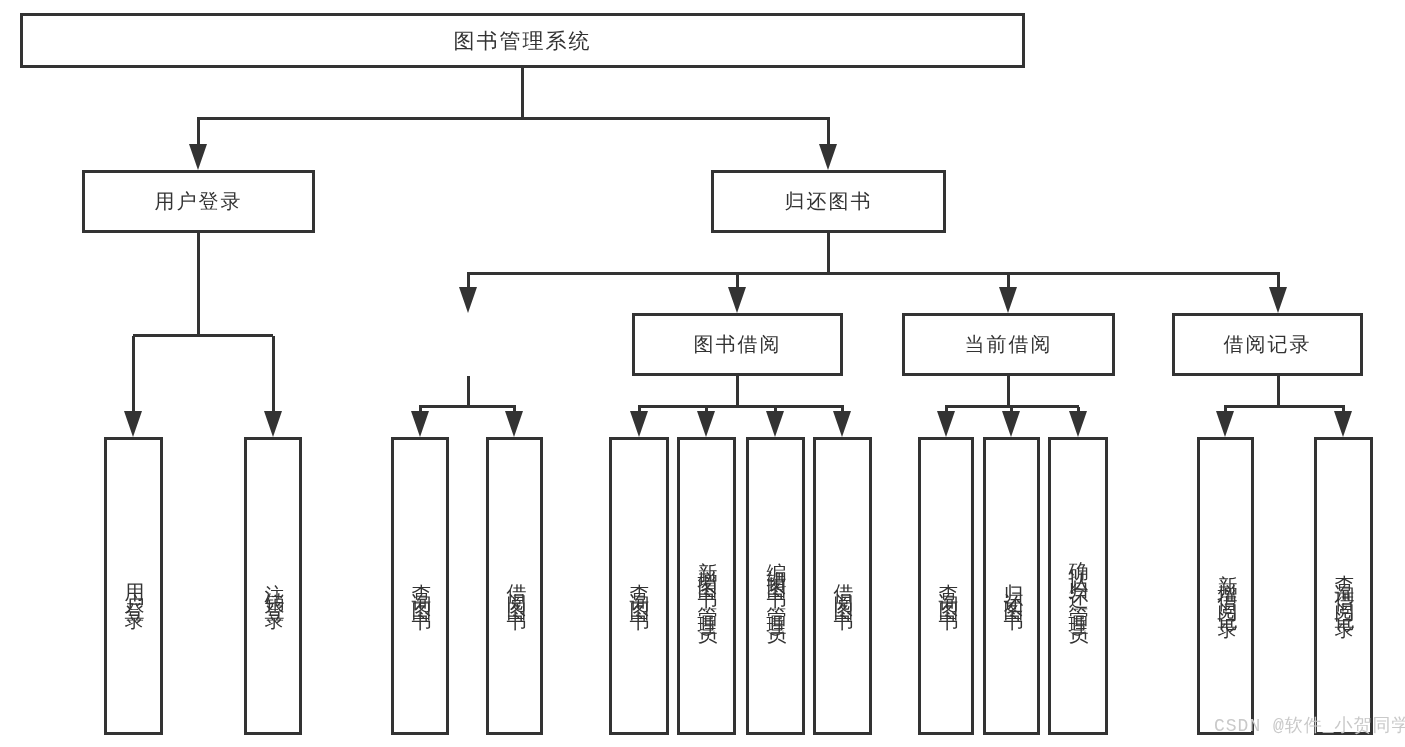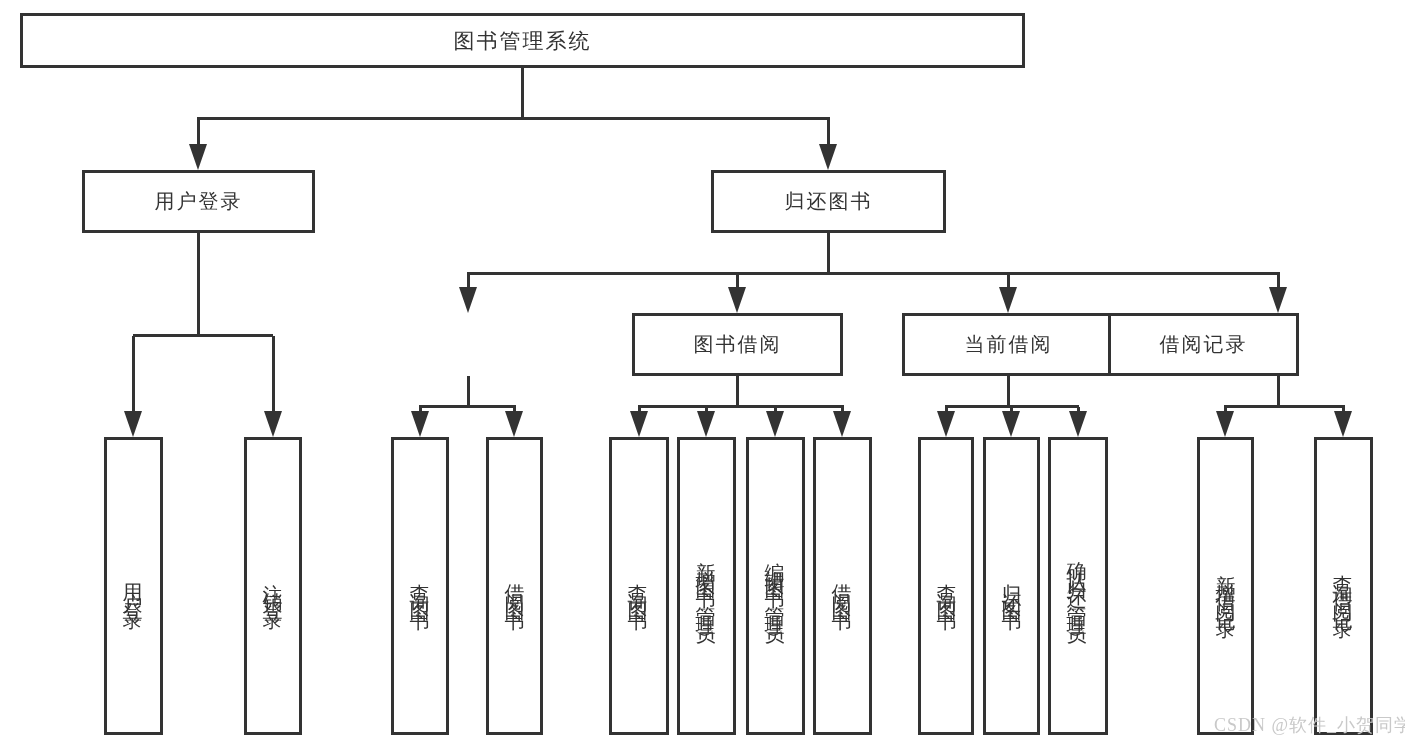--- a/index.html
+++ b/index.html
@@ -8,21 +8,21 @@
     --box-bg: #ffffff;
     --watermark: #c9c9c9;
   }
   * { box-sizing: border-box; }
   html, body { margin: 0; padding: 0; background: #ffffff; }
   .canvas {
     position: relative;
     width: 1405px;
     height: 747px;
     background: #ffffff;
-    font-family: Liberation Serif, serif;
+    font-family: Liberation Mono, monospace;
     color: var(--text);
     overflow: hidden;
   }
   .box {
     position: absolute;
     background: var(--box-bg);
     border: 3px solid var(--line);
     display: flex;
     align-items: center;
     justify-content: center;
@@ -96,21 +96,21 @@
   <div class="arrow" style="left:459px; top:287px"></div>
   <div class="vline" style="left:736px; top:274px; height:15px"></div>
   <div class="arrow" style="left:728px; top:287px"></div>
   <div class="vline" style="left:1007px; top:274px; height:15px"></div>
   <div class="arrow" style="left:999px; top:287px"></div>
   <div class="vline" style="left:1277px; top:274px; height:15px"></div>
   <div class="arrow" style="left:1269px; top:287px"></div>
 
   <div class="box" style="left:902px; top:313px; width:213px; height:63px">当前借阅</div>
   <div class="box" style="left:632px; top:313px; width:211px; height:63px">图书借阅</div>
-  <div class="box" style="left:1108px; top:313px; width:191px; height:63px">借阅记录</div>
+  <div class="box" style="left:1172px; top:313px; width:191px; height:63px">借阅记录</div>
 
   <div class="vline" style="left:467px; top:376px; height:31px"></div>
   <div class="hline" style="left:419px; top:405px; width:97px"></div>
   <div class="vline" style="left:419px; top:407px; height:8px"></div>
   <div class="arrow" style="left:411px; top:411px"></div>
   <div class="vline" style="left:513px; top:407px; height:8px"></div>
   <div class="arrow" style="left:505px; top:411px"></div>
 
   <div class="vline" style="left:736px; top:376px; height:31px"></div>
   <div class="hline" style="left:638px; top:405px; width:206px"></div>

